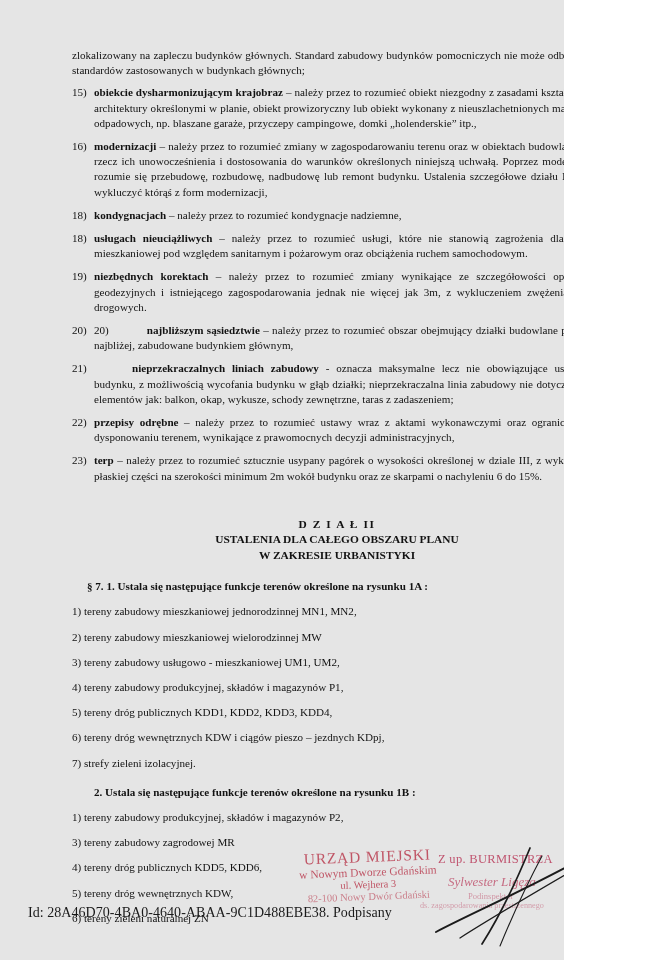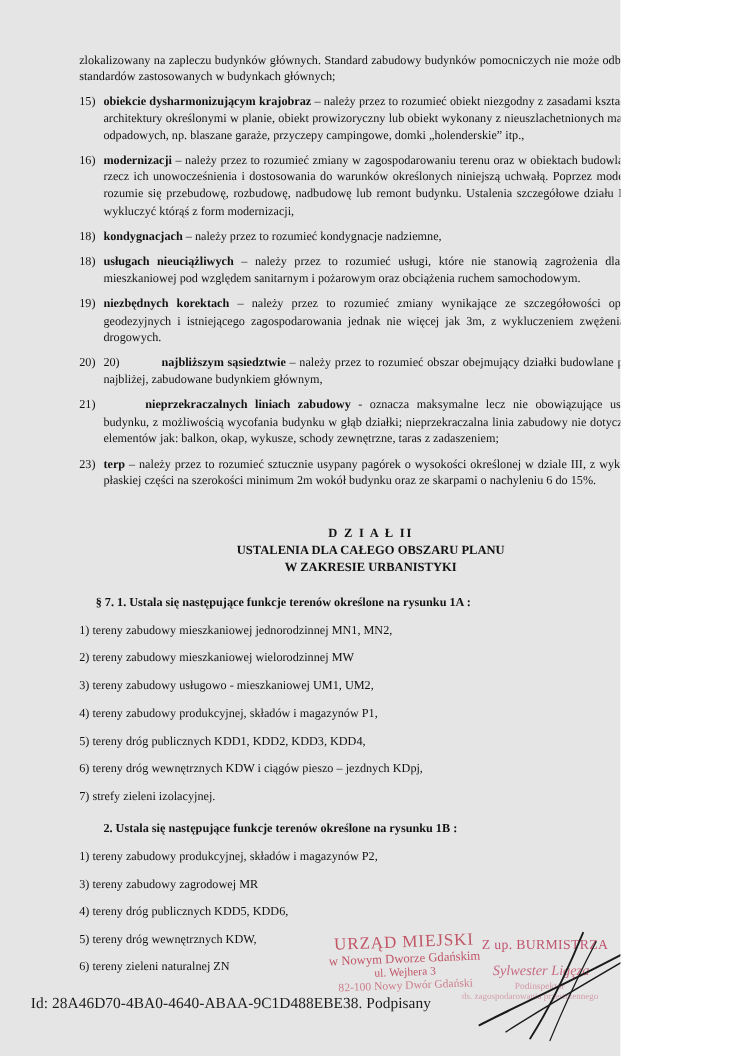--- a/index.html
+++ b/index.html
@@ -230,20 +230,23 @@
     </div>
 
     <div class="item">
       <span class="num">20)</span><span>20)</span><span class="gap"></span><span class="lead">najbliższym sąsiedztwie</span><span> – należy przez to rozumieć obszar obejmujący działki budowlane położone najbliżej, zabudowane budynkiem głównym,</span>
     </div>
 
     <div class="item">
       <span class="num">21)</span><span class="gap"></span><span class="lead">nieprzekraczalnych liniach zabudowy</span><span> - oznacza maksymalne lecz nie obowiązujące ustawienie budynku, z możliwością wycofania budynku w głąb działki; nieprzekraczalna linia zabudowy nie dotyczy takich elementów jak: balkon, okap, wykusze, schody zewnętrzne, taras z zadaszeniem;</span>
     </div>
 
+    <div class="item">
+      <span class="num">22)</span><span class="lead">przepisy odrębne</span><span> – należy przez to rozumieć ustawy wraz z aktami wykonawczymi oraz ograniczenia w dysponowaniu terenem, wynikające z prawomocnych decyzji administracyjnych,</span>
+    </div>
 
     <div class="item">
       <span class="num">23)</span><span class="lead">terp</span><span> – należy przez to rozumieć sztucznie usypany pagórek o wysokości określonej w dziale III, z wykonaniem płaskiej części na szerokości minimum 2m wokół budynku oraz ze skarpami o nachyleniu 6 do 15%.</span>
     </div>
 
     <div class="hblock">
       <div class="h-center h-dzial">D Z I A Ł II</div>
       <div class="h-center">USTALENIA DLA CAŁEGO OBSZARU PLANU</div>
       <div class="h-center">W ZAKRESIE URBANISTYKI</div>
     </div>

